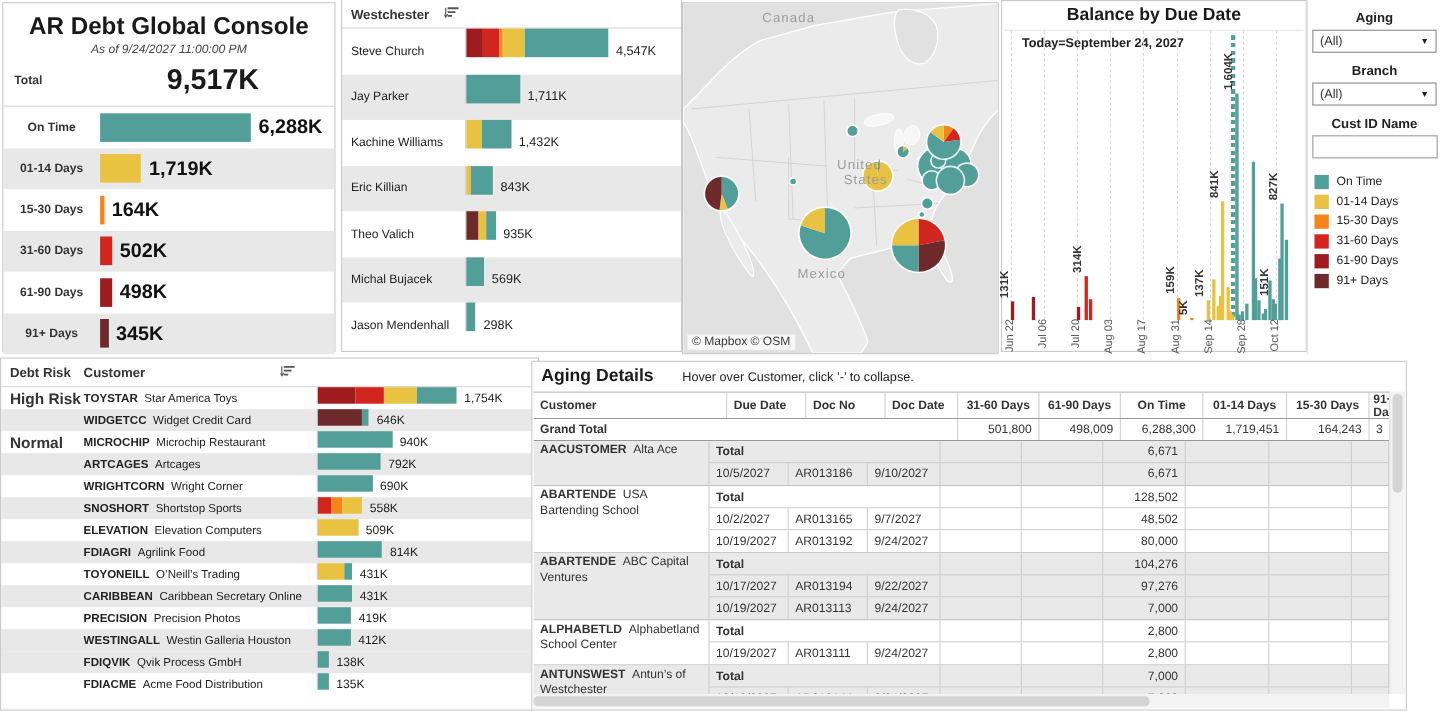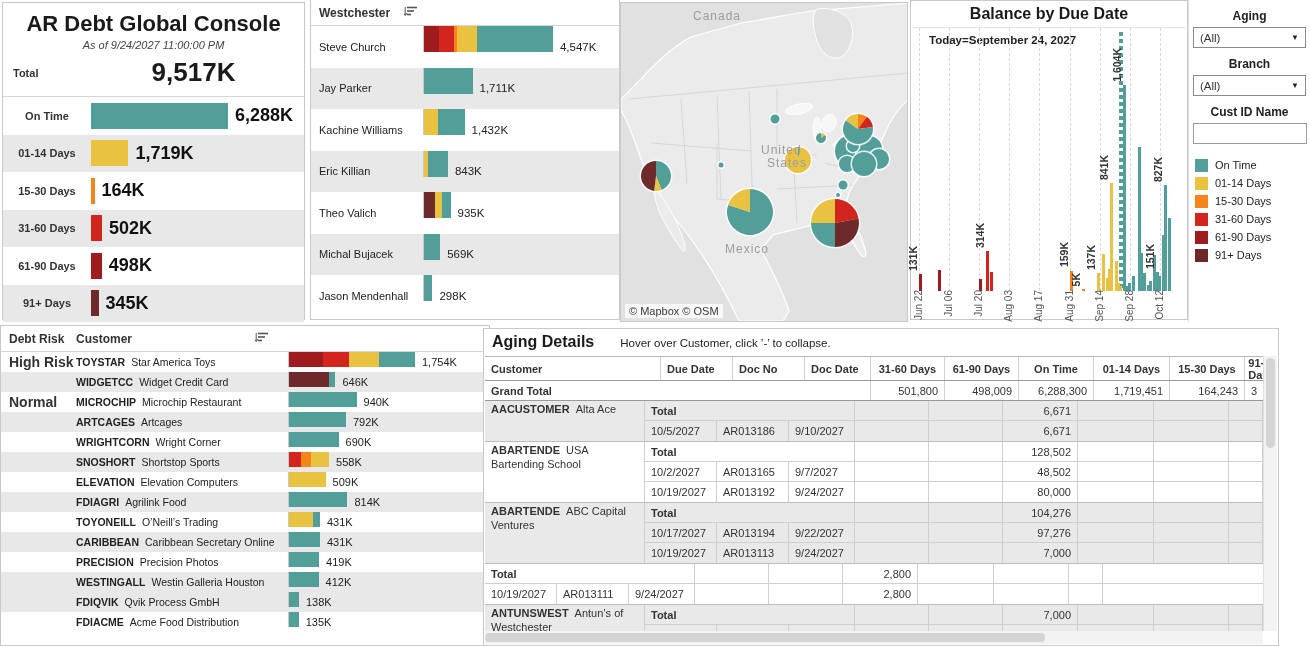--- a/index.html
+++ b/index.html
@@ -661,20 +661,21 @@
             <span class="ag-cell ag-num" style="flex: 0 0 74px;"></span>
             <span class="ag-cell ag-num" style="flex: 0 0 74px;"></span>
             <span class="ag-cell ag-num" style="flex: 0 0 75px;">7,000</span>
             <span class="ag-cell ag-num" style="flex: 0 0 76px;"></span>
             <span class="ag-cell ag-num" style="flex: 0 0 75px;"></span>
             <span class="ag-cell ag-num" style="flex: 0 0 34px;"></span>
           </div>
         </div>
       </div>
       <div class="ag-group" style="background: rgb(255, 255, 255);">
+        <div class="ag-cust"><b>ALPHABETLD</b><span>Alphabetland School Center</span></div>
         <div class="ag-subrows">
           <div class="ag-subrow">
             <span class="ag-cell" style="flex: 0 0 210px; font-weight: bold;">Total</span>
             <span class="ag-cell ag-num" style="flex: 0 0 74px;"></span>
             <span class="ag-cell ag-num" style="flex: 0 0 74px;"></span>
             <span class="ag-cell ag-num" style="flex: 0 0 75px;">2,800</span>
             <span class="ag-cell ag-num" style="flex: 0 0 76px;"></span>
             <span class="ag-cell ag-num" style="flex: 0 0 75px;"></span>
             <span class="ag-cell ag-num" style="flex: 0 0 34px;"></span>
           </div>

